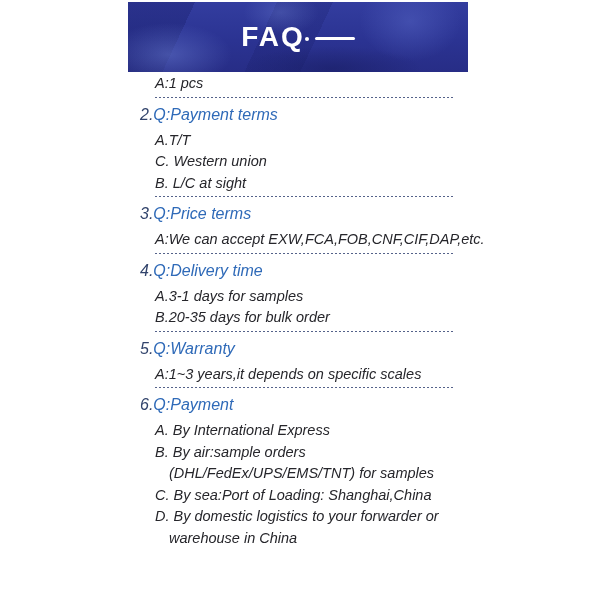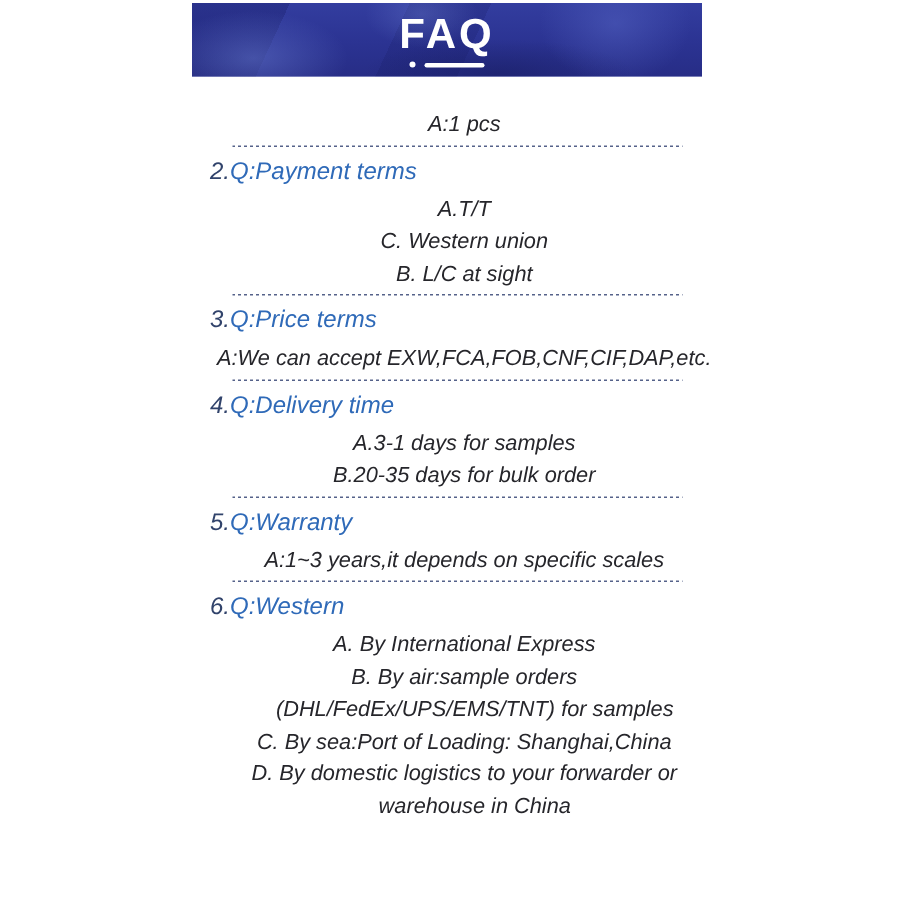--- a/index.html
+++ b/index.html
@@ -13,24 +13,24 @@
   html,body{width:600px;height:600px;}
   body{
     background:#ffffff;
     font-family:"Liberation Sans","DejaVu Sans",sans-serif;
     overflow:hidden;
   }
   .page{position:relative;width:600px;height:600px;background:#fff;}
 
   
   .banner{
-    position:absolute;left:128px;top:2px;width:340px;height:49px;
+    position:absolute;left:128px;top:2px;width:340px;height:70px;
     background:var(--banner-blue);
     overflow:hidden;
-    display:flex;flex-direction:column;align-items:center;justify-content:center;
+    display:flex;flex-direction:row;align-items:center;justify-content:center;
   }
   .banner-texture{
     position:absolute;inset:0;
     background:
       radial-gradient(ellipse 90px 45px at 12% 75%, rgba(110,130,215,.45), transparent 70%),
       radial-gradient(ellipse 70px 55px at 83% 28%, rgba(85,100,195,.5), transparent 72%),
       radial-gradient(ellipse 50px 30px at 45% 15%, rgba(120,140,220,.30), transparent 75%),
       radial-gradient(ellipse 120px 30px at 60% 95%, rgba(20,25,90,.45), transparent 75%),
       linear-gradient(115deg, rgba(25,30,105,.35) 0 18%, transparent 18% 40%, rgba(25,30,105,.25) 40% 55%, transparent 55%),
       linear-gradient(180deg,#333d9f 0%,#2b3392 55%,#272d86 100%);
@@ -58,21 +58,21 @@
     padding-top:8px;
     font-style:italic;
   }
   .question{
     margin:8px 0 6px 12px;
     font-size:16px;line-height:18px;font-weight:normal;
     white-space:nowrap;
   }
   .q-num{color:var(--number-navy);}
   .q-text{color:var(--question-blue);}
-  .answers{margin-left:13px;text-align:center;}
+  .answers{margin-left:27px;}
   .answer{
     color:var(--answer-text);
     font-size:14.5px;line-height:21.5px;
     white-space:nowrap;
   }
   .answer.cont{margin-left:14px;}
   .divider{
     margin:2px 0 0 27px;width:300px;height:1px;
     background:repeating-linear-gradient(to right, var(--divider) 0 2px, transparent 2px 4px);
   }
@@ -129,21 +129,21 @@
 
     <section class="faq-item">
       <h2 class="question"><span class="q-num">5.</span><span class="q-text">Q:Warranty</span></h2>
       <div class="answers">
           <div class="answer">A:1~3 years,it depends on specific scales</div>
         </div>
       <div class="divider"></div>
     </section>
 
     <section class="faq-item">
-      <h2 class="question"><span class="q-num">6.</span><span class="q-text">Q:Western</span></h2>
+      <h2 class="question"><span class="q-num">6.</span><span class="q-text">Q:Payment</span></h2>
       <div class="answers">
           <div class="answer">A. By International Express</div>
           <div class="answer">B. By air:sample orders</div>
           <div class="answer cont">(DHL/FedEx/UPS/EMS/TNT) for samples</div>
           <div class="answer">C. By sea:Port of Loading: Shanghai,China</div>
           <div class="answer">D. By domestic logistics to your forwarder or</div>
           <div class="answer cont">warehouse in China</div>
         </div>
     </section>
 

